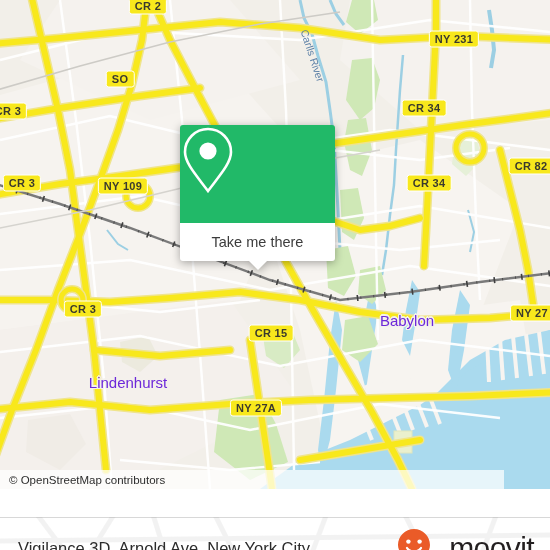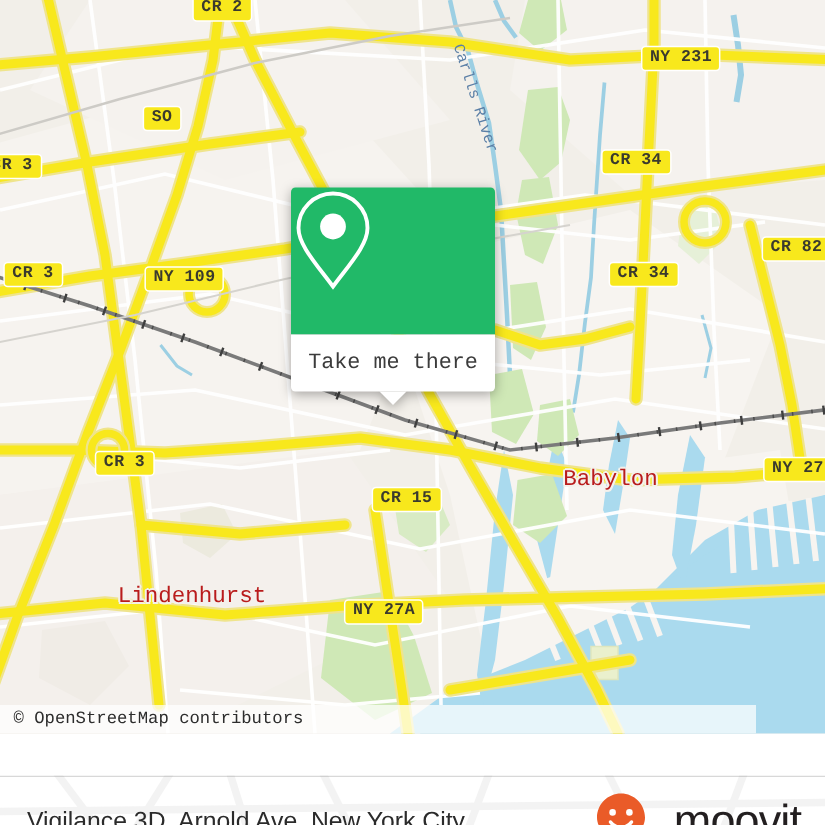--- a/index.html
+++ b/index.html
@@ -4,21 +4,21 @@
 <style>
   html,body{margin:0;padding:0;}
   body{
     width:550px;height:550px;overflow:hidden;
     font-family:"Liberation Sans", sans-serif;
     background:#ffffff;
   }
   #app{position:relative;width:550px;height:550px;overflow:hidden;}
 
   
-  #map{position:absolute;left:0;top:0;width:550px;height:489px;overflow:hidden;background:#f2efe9;font-family:Liberation Mono, monospace;}
+  #map{position:absolute;left:0;top:0;width:550px;height:489px;overflow:hidden;background:#f2efe9;}
   #map svg{position:absolute;left:0;top:0;}
 
   
   .shield{
     position:absolute;
     background:#f8e81c;
     border:1.6px solid #ffffff;
     border-radius:3px;
     color:#3a3a2e;
     font-size:11px;
@@ -27,39 +27,39 @@
     padding:1px 5px 2px 5px;
     line-height:12px;
     white-space:nowrap;
     box-sizing:border-box;
     text-align:center;
     transform:translate(-50%,-50%);
   }
   
   .place{
     position:absolute;
-    color:#b91c1c;
+    color:#6d28d9;
     font-size:15px;
     white-space:nowrap;
     transform:translate(-50%,-50%);
     text-shadow:
       1.3px 0 #f4f1ec,-1.3px 0 #f4f1ec,0 1.3px #f4f1ec,0 -1.3px #f4f1ec,
       1px 1px #f4f1ec,-1px 1px #f4f1ec,1px -1px #f4f1ec,-1px -1px #f4f1ec;
   }
   .river-label{
     position:absolute;
     color:#5b7fa6;
     font-size:10.5px;
     white-space:nowrap;
     transform-origin:0 0;
   }
 
   
   #popup{
-    position:absolute;left:194px;top:125px;width:136px;
+    position:absolute;left:180px;top:125px;width:155px;
     filter:drop-shadow(0 2px 4px rgba(0,0,0,.33));
     border-radius:18px;
   }
   #popup-head{
     height:98px;background:#21b968;
     border-radius:3px 3px 0 0;
     display:flex;align-items:center;justify-content:center;
   }
   #popup-foot{
     height:38px;background:#ffffff;border-radius:0 0 3px 3px;
@@ -232,33 +232,33 @@
         <path d="M-10,182 L60,204 L130,228 L200,254 L270,280 L340,300 L410,292 L480,282 L560,272" stroke="#4c4c4c" stroke-width="2.4" stroke-dasharray="1 12" fill="none"></path>
         <path d="M-10,182 L60,204 L130,228 L200,254 L270,280 L340,300 L410,292 L480,282 L560,272" stroke="#3f3f3f" stroke-width="6" stroke-dasharray="1.6 26" fill="none"></path>
 
         <path d="M-10,92 L80,66 L170,42 L260,24 L340,12" stroke="#cdcbc6" stroke-width="1.6" fill="none"></path>
         <path d="M-10,230 L90,210 L190,186 L290,166 L380,150" stroke="#d5d3ce" stroke-width="1.4" fill="none"></path>
       </g>
     </svg>
 
     <div class="shield" style="left:148px;top:6px">CR 2</div>
     <div class="shield" style="left:454px;top:39px">NY 231</div>
-    <div class="shield" style="left:108px;top:79px">SO</div>
+    <div class="shield" style="left:120px;top:79px">SO</div>
     <div class="shield" style="left:424px;top:108px">CR 34</div>
     <div class="shield" style="left:8px;top:111px">CR 3</div>
     <div class="shield" style="left:531px;top:166px">CR 82</div>
     <div class="shield" style="left:22px;top:183px">CR 3</div>
     <div class="shield" style="left:123px;top:186px">NY 109</div>
     <div class="shield" style="left:429px;top:183px">CR 34</div>
     <div class="shield" style="left:83px;top:309px">CR 3</div>
     <div class="shield" style="left:271px;top:333px">CR 15</div>
     <div class="shield" style="left:532px;top:313px">NY 27</div>
     <div class="shield" style="left:256px;top:408px">NY 27A</div>
 
-    <div class="place" style="left:128px;top:398px">Lindenhurst</div>
+    <div class="place" style="left:128px;top:382px">Lindenhurst</div>
     <div class="place" style="left:407px;top:320px">Babylon</div>
 
     <div class="river-label" style="left:310px;top:28px;transform:rotate(72deg)">Carlls River</div>
 
     <div id="popup">
       <div id="popup-head" style="background: rgb(33, 185, 104);">
         <svg width="56" height="70" viewBox="0 0 56 70">
           <path d="M28 4 C15.3 4 5 14.3 5 27 C5 38 16 50 28 66 C40 50 51 38 51 27 C51 14.3 40.7 4 28 4 Z" fill="none" stroke="#ffffff" stroke-width="2.6"></path>
           <circle cx="28" cy="26" r="8.6" fill="#ffffff"></circle>
         </svg>

